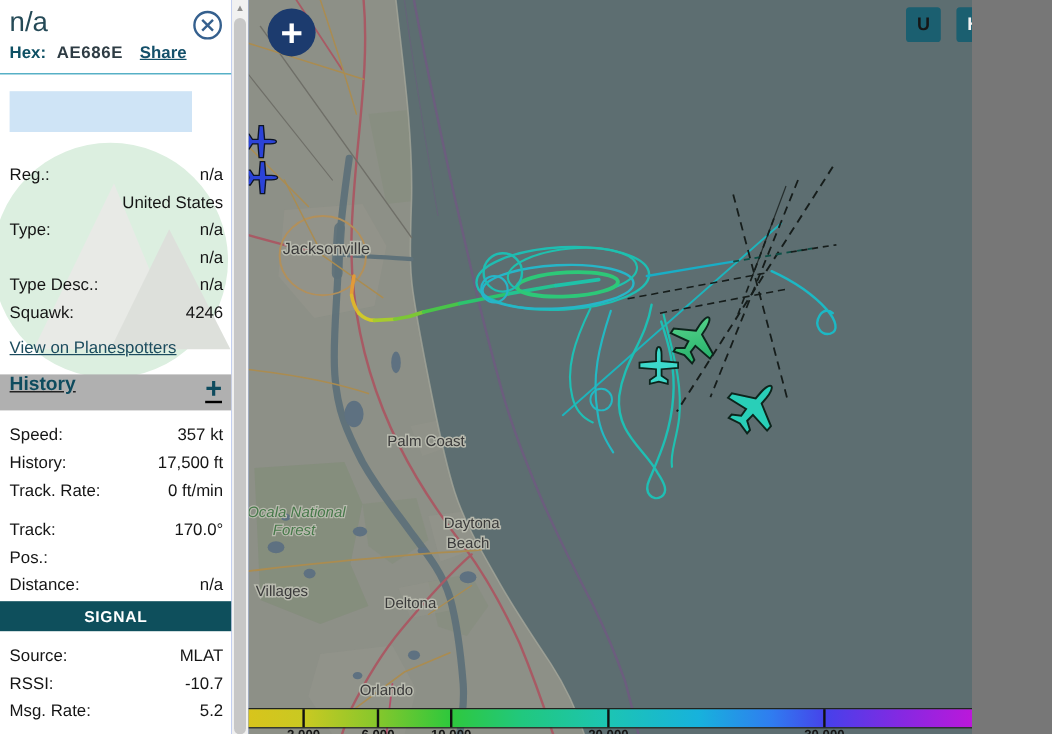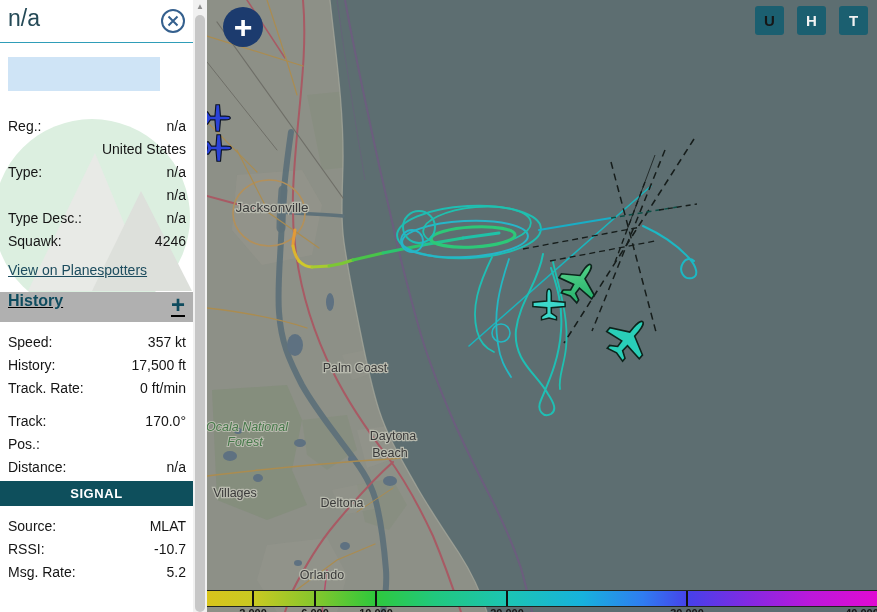--- a/index.html
+++ b/index.html
@@ -1,16 +1,16 @@
 <!DOCTYPE html>
 <html><head>
 <meta charset="utf-8">
 <style>
   html,body{margin:0;padding:0;background:#777;}
-  .app{position:relative;width:877px;height:612px;overflow:hidden;background:#1d4ed8;
+  .app{position:relative;width:810px;height:612px;overflow:hidden;background:#1d4ed8;
        font-family:"Liberation Sans",sans-serif;-webkit-font-smoothing:antialiased;}
   
   .sidebar{position:absolute;left:0;top:0;width:193px;height:612px;background:#fff;overflow:hidden;}
   .wm{position:absolute;left:0;top:95px;z-index:0;}
   .sb-content{position:relative;z-index:1;}
   .p-head{padding:5px 8px 0;}
   .title{font-size:23px;color:#254a57;}
   .close-btn{position:absolute;top:8px;right:7px;width:26px;height:26px;cursor:pointer;background:none;border:0;padding:0;z-index:2;}
   .hex-row{display:flex;align-items:baseline;padding:3px 8px 0;font-size:14px;font-weight:bold;}
   .hex-label{color:#0e5064;}
@@ -69,20 +69,25 @@
     <button class="close-btn">
       <svg width="26" height="26" viewBox="0 0 26 26">
         <circle cx="13" cy="13" r="11" fill="none" stroke="#35608e" stroke-width="2"></circle>
         <path d="M8.5,8.5 L17.5,17.5 M17.5,8.5 L8.5,17.5" stroke="#35608e" stroke-width="2"></path>
       </svg>
     </button>
     <div class="sb-content">
       <div class="p-head">
         <div class="title">n/a</div>
       </div>
+      <div class="hex-row">
+        <span class="hex-label">Hex:</span>
+        <span class="hex-value">AE686E</span>
+        <a class="share">Share</a>
+      </div>
       <hr class="divider">
       <div class="flag"></div>
 
       <div class="rows">
         <div class="row">
           <span class="lbl">Reg.:</span>
           <span class="val">n/a</span>
         </div>
         <div class="row">
           <span class="lbl"></span>

